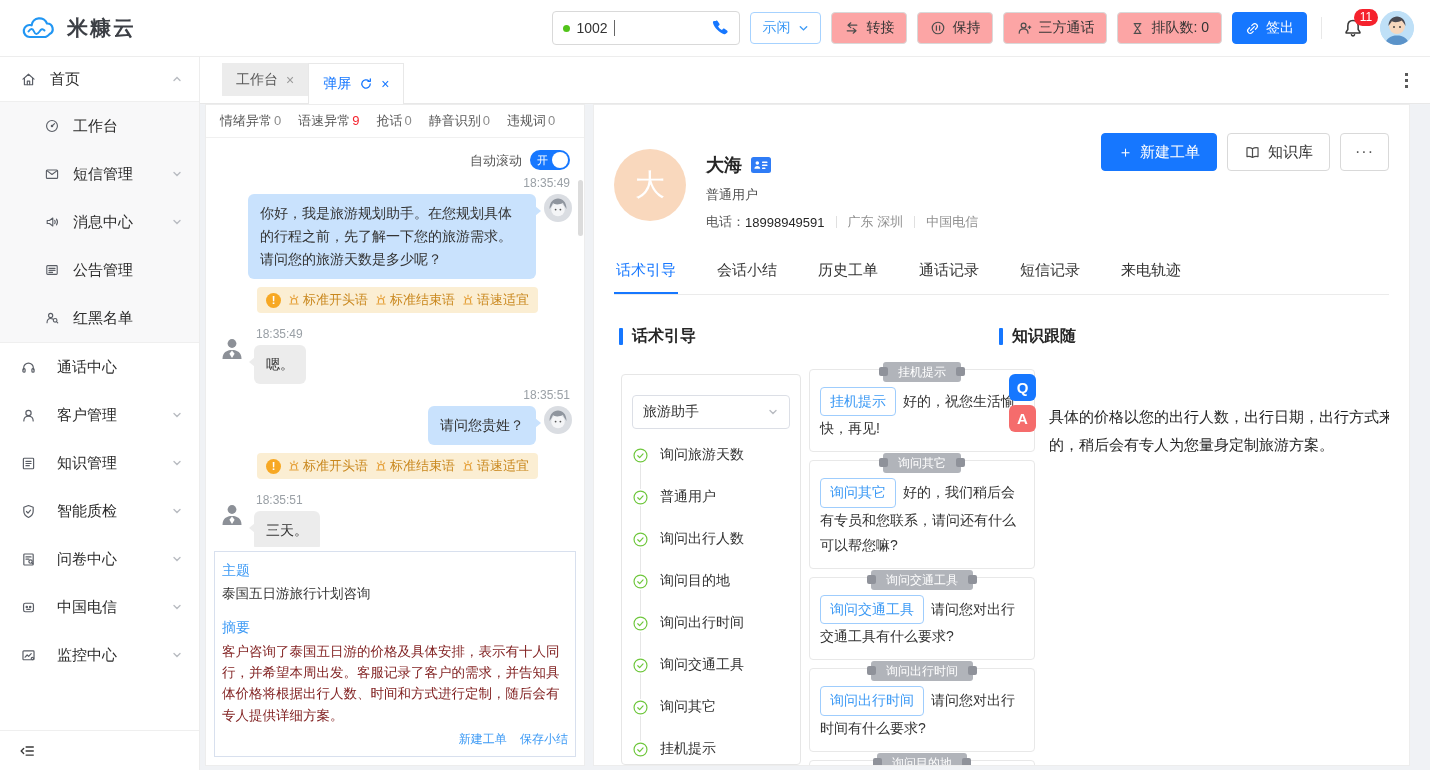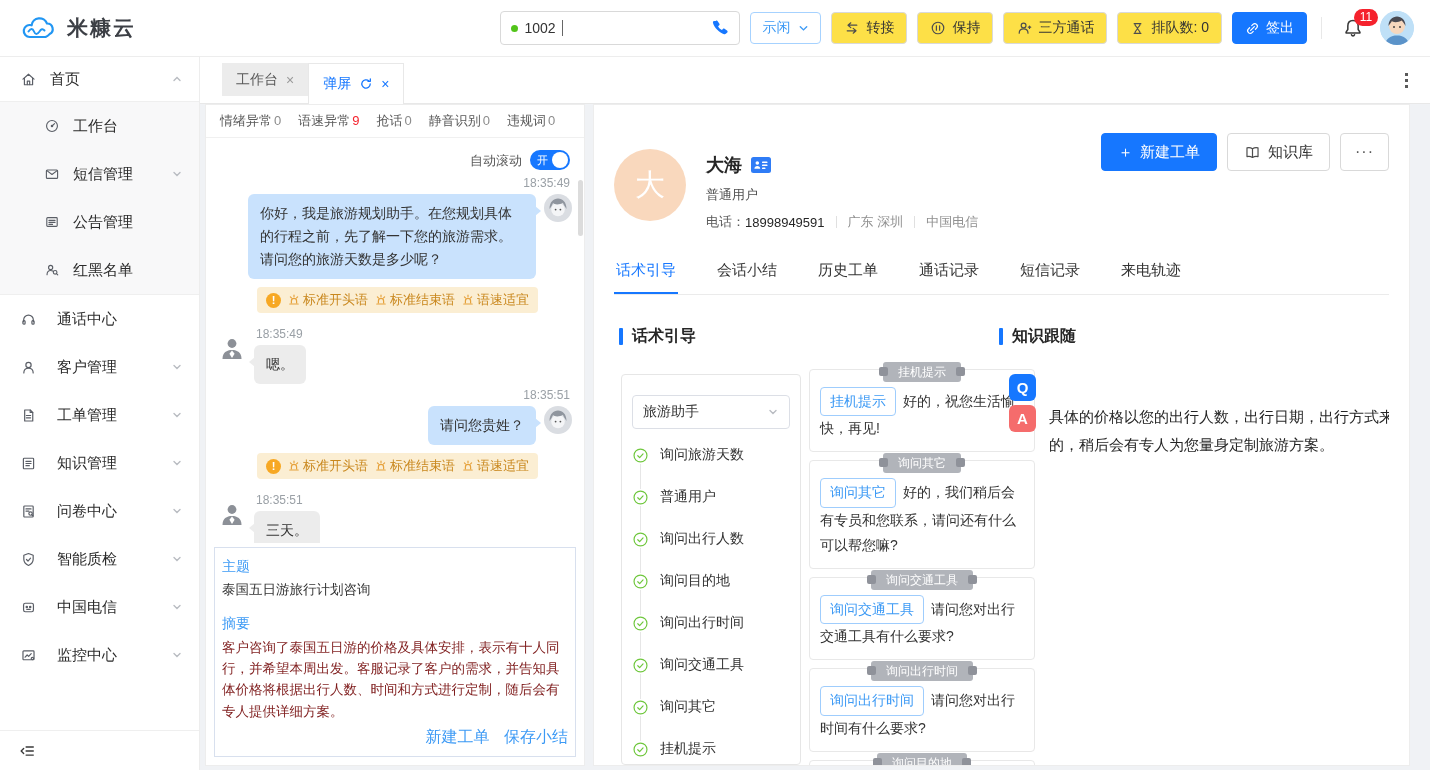--- a/index.html
+++ b/index.html
@@ -6,29 +6,29 @@
   html,body { width:1430px; height:770px; overflow:hidden; background:#f0f2f5;
     font-family:"Liberation Sans","DejaVu Sans",sans-serif; color:#333; }
   svg { display:block; }
 
   
   .header { position:absolute; top:0; left:0; right:0; height:57px; background:#fff;
     border-bottom:1px solid #ededed; display:flex; align-items:center; z-index:20; }
   .logo { display:flex; align-items:center; gap:9px; padding-left:20px; width:200px; }
   .logo-text { font-size:21px; font-weight:700; color:#3c3f45; letter-spacing:2px; }
   .hdr-right { margin-left:auto; display:flex; align-items:center; gap:10px; padding-right:16px; }
-  .ext-input { width:240px; height:34px; border:1px solid #d9d9d9; border-radius:4px;
+  .ext-input { width:188px; height:34px; border:1px solid #d9d9d9; border-radius:4px;
     display:flex; align-items:center; padding:16px 10px; gap:6px; background:#fff; }
   .dot-green { width:7px; height:7px; border-radius:50%; background:#52c41a; }
   .ext-val { font-size:14px; color:#333; }
   .caret { width:1px; height:16px; background:#666; }
   .ext-input .ph { margin-left:auto; }
   .status-dd { height:32px; border:1px solid #a6d2ff; border-radius:4px; background:#fff;
     color:#3d9af5; font-size:14px; display:flex; align-items:center; gap:8px; padding:0 11px; cursor:pointer; }
-  .hdr-btn { height:32px; border:1px solid #d9d9d9; border-radius:4px; background:#fde047;
+  .hdr-btn { height:32px; border:1px solid #d9d9d9; border-radius:4px; background:#fca5a5;
     font-size:14px; color:#333; display:flex; align-items:center; gap:6px; padding:0 12px; cursor:pointer; }
   .hdr-btn.primary { background:#1677ff; border-color:#1677ff; color:#fff; }
   .hdr-divider { width:1px; height:22px; background:#e8e8e8; margin:0 4px; }
   .bell-wrap { position:relative; margin:0 6px; cursor:pointer; }
   .badge { position:absolute; top:-8px; left:12px; min-width:24px; height:17px; background:#f5222d;
     color:#fff; font-size:12px; line-height:17px; text-align:center; border-radius:9px; padding:0 4px; }
   .hdr-avatar { width:34px; height:34px; border-radius:50%; overflow:hidden; background:#bfe0f7; cursor:pointer; }
 
   
   .sidebar { position:absolute; top:57px; left:0; bottom:0; width:200px; background:#fff;
@@ -91,21 +91,21 @@
     padding:4px 9px; font-size:13px; color:#c9871d; margin:8px 34px 10px auto; width:fit-content; }
   .tagrow .tg { display:flex; align-items:center; gap:3px; }
   .warn-ic { width:15px; height:15px; border-radius:50%; background:#f7a823; color:#fff; font-size:11px;
     font-weight:700; text-align:center; line-height:15px; flex:0 0 15px; }
 
   .summary-box { flex:0 0 auto; margin:4px 8px 8px 8px; border:1px solid #d8e0ee; border-radius:0;
     padding:10px 7px 8px; background:#fff; }
   .sum-label { color:#3d9af5; font-size:14px; margin-bottom:5px; }
   .sum-topic { font-size:13.5px; color:#333; margin-bottom:16px; }
   .sum-text { font-size:13.5px; color:#7f1d1d; line-height:1.58;font-family:Liberation Mono, monospace; }
-  .sum-actions { text-align:right; margin-top:4px; font-size:16px; }
+  .sum-actions { text-align:right; margin-top:4px; font-size:12px; }
   .sum-actions a { color:#3d9af5; text-decoration:none; margin-left:10px; cursor:pointer; }
 
   
   .right-panel { position:absolute; left:393px; right:20px; top:0; bottom:4px; background:#fff;
     border:1px solid #ededed; overflow:hidden; }
   .cust-avatar { position:absolute; left:20px; top:44px; width:72px; height:72px; border-radius:50%;
     background:#f9d8bd; color:#fff; font-size:30px; display:flex; align-items:center; justify-content:center; }
   .cust-info { position:absolute; left:112px; top:48px; }
   .cust-name-row { display:flex; align-items:center; gap:9px; }
   .cust-name { font-size:18px; font-weight:700; color:#262626; }
@@ -300,20 +300,35 @@
       </span>
       <span>短信管理</span>
       <span class="chev">
         <svg width="12" height="12" viewBox="0 0 12 12" fill="none" stroke="#b9bcc2" stroke-width="1.4" stroke-linecap="round">
             <path d="M3 4.5 L6 7.5 L9 4.5"></path>
           </svg>
       </span>
     </div>
     <div class="side-item">
       <span>
+        <svg width="16" height="16" viewBox="0 0 20 20" fill="none" stroke="#5a5e66" stroke-width="1.4" stroke-linecap="round" stroke-linejoin="round">
+          <path d="M4 8.2 v3.6 h2.8 L11 15 V5 L6.8 8.2 Z"></path>
+            <path d="M13.4 8 a3.6 3.6 0 0 1 0 4"></path>
+            <path d="M15.6 6.5 a6 6 0 0 1 0 7"></path>
+        </svg>
+      </span>
+      <span>消息中心</span>
+      <span class="chev">
+        <svg width="12" height="12" viewBox="0 0 12 12" fill="none" stroke="#b9bcc2" stroke-width="1.4" stroke-linecap="round">
+            <path d="M3 4.5 L6 7.5 L9 4.5"></path>
+          </svg>
+      </span>
+    </div>
+    <div class="side-item">
+      <span>
         <svg width="16" height="16" viewBox="0 0 20 20" fill="none" stroke="#5a5e66" stroke-width="1.4" stroke-linecap="round">
           <rect x="3.5" y="4.5" width="13" height="11" rx="1"></rect>
             <path d="M6.2 8 h7.6 M6.2 10.5 h7.6 M6.2 13 h4.5"></path>
         </svg>
       </span>
       <span>公告管理</span>
     </div>
     <div class="side-item">
       <span>
         <svg width="16" height="16" viewBox="0 0 20 20" fill="none" stroke="#5a5e66" stroke-width="1.4" stroke-linecap="round" stroke-linejoin="round">
@@ -347,71 +362,56 @@
       </span>
       <span>客户管理</span>
       <span class="chev">
         <svg width="12" height="12" viewBox="0 0 12 12" fill="none" stroke="#b9bcc2" stroke-width="1.4" stroke-linecap="round">
             <path d="M3 4.5 L6 7.5 L9 4.5"></path>
           </svg>
       </span>
     </div>
     <div class="side-item">
       <span>
-        <svg width="17" height="17" viewBox="0 0 20 20" fill="none" stroke="#5a5e66" stroke-width="1.4" stroke-linecap="round" stroke-linejoin="round">
-          <path d="M5.5 3.5 h6.5 l3 3 v10 h-9.5 Z"></path>
-            <path d="M12 3.5 v3 h3"></path>
-            <path d="M7.5 10 h5 M7.5 12.7 h5"></path>
-        </svg>
-      </span>
-      <span>工单管理</span>
+        <svg width="17" height="17" viewBox="0 0 20 20" fill="none" stroke="#5a5e66" stroke-width="1.4" stroke-linecap="round">
+          <rect x="4" y="3.8" width="12" height="12.4" rx="1"></rect>
+            <path d="M7 7.5 h6 M7 10 h6 M7 12.5 h4"></path>
+        </svg>
+      </span>
+      <span>知识管理</span>
       <span class="chev">
         <svg width="12" height="12" viewBox="0 0 12 12" fill="none" stroke="#b9bcc2" stroke-width="1.4" stroke-linecap="round">
             <path d="M3 4.5 L6 7.5 L9 4.5"></path>
           </svg>
       </span>
     </div>
     <div class="side-item">
       <span>
-        <svg width="17" height="17" viewBox="0 0 20 20" fill="none" stroke="#5a5e66" stroke-width="1.4" stroke-linecap="round">
-          <rect x="4" y="3.8" width="12" height="12.4" rx="1"></rect>
-            <path d="M7 7.5 h6 M7 10 h6 M7 12.5 h4"></path>
-        </svg>
-      </span>
-      <span>知识管理</span>
+        <svg width="17" height="17" viewBox="0 0 20 20" fill="none" stroke="#5a5e66" stroke-width="1.4" stroke-linecap="round" stroke-linejoin="round">
+          <path d="M10 3 L15.5 5 V9.8 C15.5 13.3 13.2 15.8 10 17 C6.8 15.8 4.5 13.3 4.5 9.8 V5 Z"></path>
+            <path d="M7.6 10 l1.8 1.8 3-3.4"></path>
+        </svg>
+      </span>
+      <span>智能质检</span>
       <span class="chev">
         <svg width="12" height="12" viewBox="0 0 12 12" fill="none" stroke="#b9bcc2" stroke-width="1.4" stroke-linecap="round">
             <path d="M3 4.5 L6 7.5 L9 4.5"></path>
           </svg>
       </span>
     </div>
     <div class="side-item">
       <span>
         <svg width="17" height="17" viewBox="0 0 20 20" fill="none" stroke="#5a5e66" stroke-width="1.4" stroke-linecap="round" stroke-linejoin="round">
           <rect x="4.5" y="3.5" width="11" height="13" rx="1"></rect>
             <path d="M7 7 h6 M7 9.5 h3.5"></path>
             <circle cx="12.4" cy="12.4" r="2"></circle>
             <path d="M13.8 13.8 L15.2 15.2"></path>
         </svg>
       </span>
       <span>问卷中心</span>
-      <span class="chev">
-        <svg width="12" height="12" viewBox="0 0 12 12" fill="none" stroke="#b9bcc2" stroke-width="1.4" stroke-linecap="round">
-            <path d="M3 4.5 L6 7.5 L9 4.5"></path>
-          </svg>
-      </span>
-    </div>
-    <div class="side-item">
-      <span>
-        <svg width="17" height="17" viewBox="0 0 20 20" fill="none" stroke="#5a5e66" stroke-width="1.4" stroke-linecap="round" stroke-linejoin="round">
-          <path d="M10 3 L15.5 5 V9.8 C15.5 13.3 13.2 15.8 10 17 C6.8 15.8 4.5 13.3 4.5 9.8 V5 Z"></path>
-            <path d="M7.6 10 l1.8 1.8 3-3.4"></path>
-        </svg>
-      </span>
-      <span>智能质检</span>
       <span class="chev">
         <svg width="12" height="12" viewBox="0 0 12 12" fill="none" stroke="#b9bcc2" stroke-width="1.4" stroke-linecap="round">
             <path d="M3 4.5 L6 7.5 L9 4.5"></path>
           </svg>
       </span>
     </div>
     <div class="side-item">
       <span>
         <svg width="17" height="17" viewBox="0 0 20 20" fill="none" stroke="#5a5e66" stroke-width="1.4" stroke-linecap="round" stroke-linejoin="round">
           <rect x="4.2" y="5" width="11.6" height="10" rx="2"></rect>

